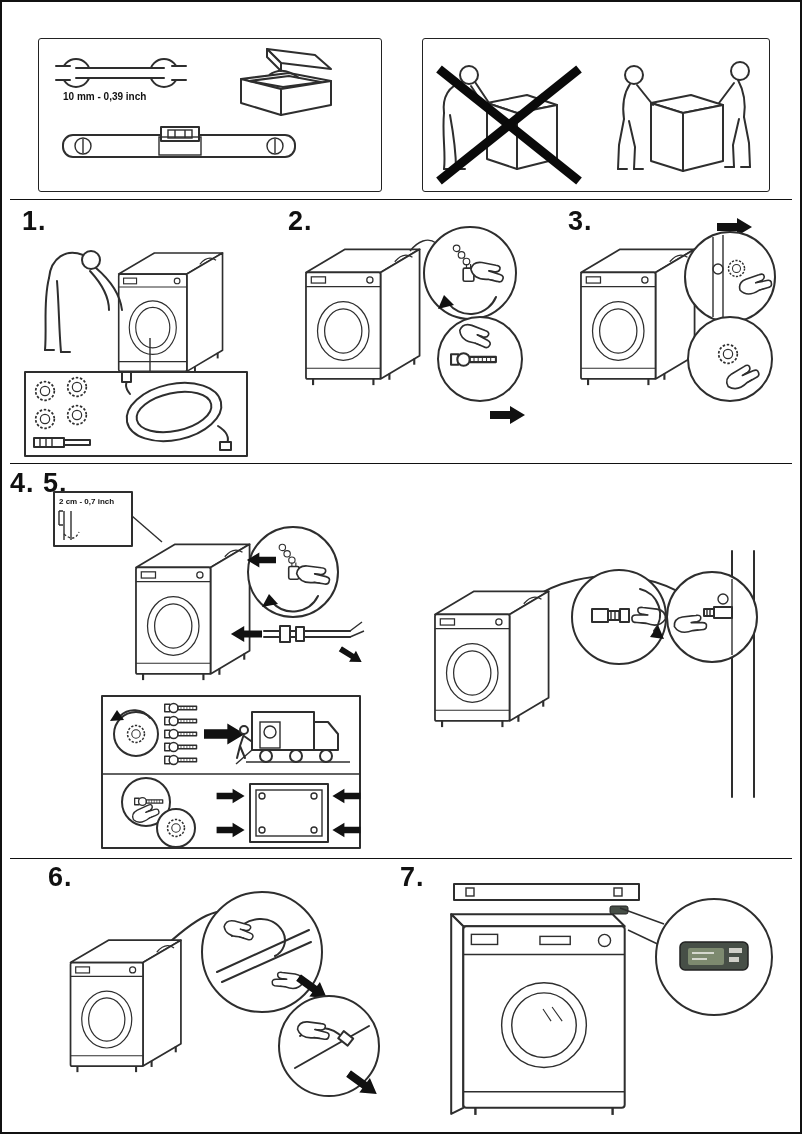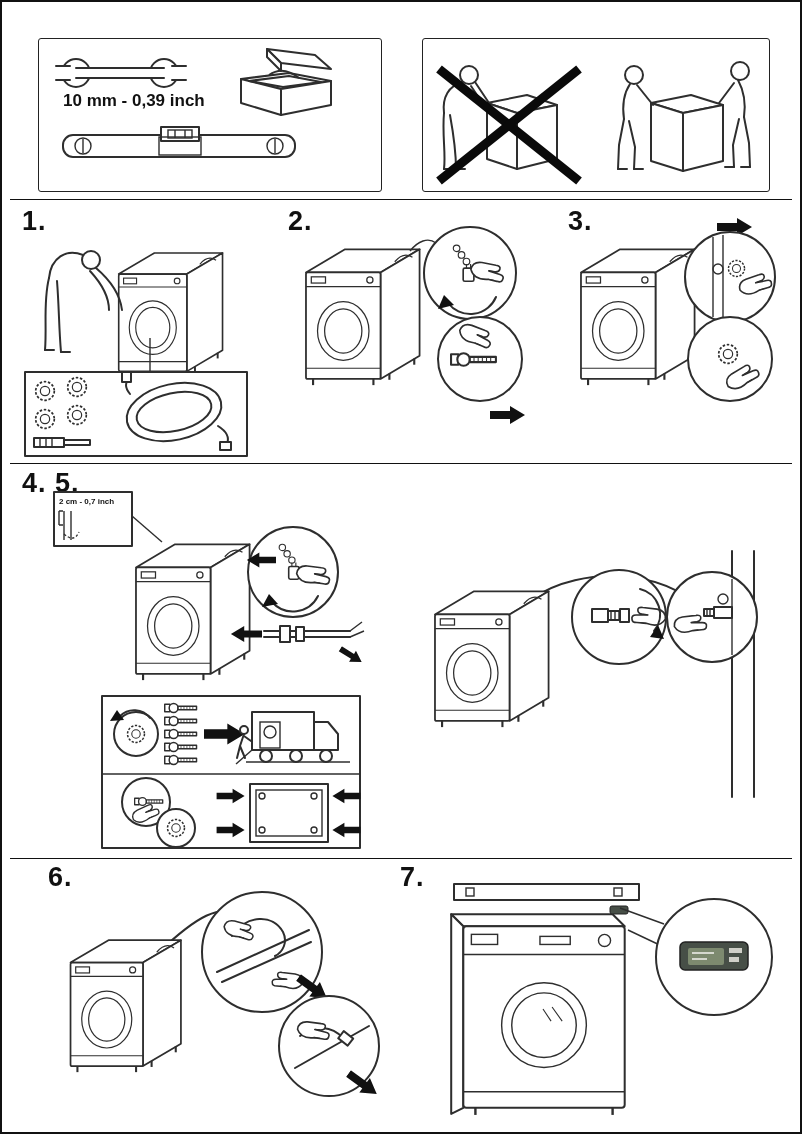--- a/index.html
+++ b/index.html
@@ -6,21 +6,21 @@
   .page{
     position:relative;width:802px;height:1134px;margin:0 auto;
     background:#fff;box-sizing:border-box;border:2px solid #111;
     font-family:"Liberation Sans","DejaVu Sans",sans-serif;color:#111;
     overflow:hidden;
   }
   .panel{position:absolute;border:1.6px solid #222;border-radius:3px;background:#fff;}
   .divider{position:absolute;left:8px;right:8px;border-top:1.4px solid #111;height:0;}
   .step-num{position:absolute;font-weight:700;font-size:27px;letter-spacing:1px;}
   .abs{position:absolute;}
-  .wrench-size{position:absolute;left:24px;top:52px;font-size:17px;font-weight:600;}
+  .wrench-size{position:absolute;left:24px;top:52px;font-size:10px;font-weight:600;}
   svg{display:block;}
   svg text{font-family:"Liberation Sans","DejaVu Sans",sans-serif;}
   .ln{fill:none;stroke:#2e2e2e;stroke-width:2;stroke-linejoin:round;stroke-linecap:round;}
   .lnf{fill:#fff;stroke:#2e2e2e;stroke-width:2;stroke-linejoin:round;}
   .thin{fill:none;stroke:#2e2e2e;stroke-width:1.4;}
   .blk{fill:#111;stroke:none;}
 </style>
 </head>
 <body>
 
@@ -272,21 +272,21 @@
     </g>
     <circle cx="165" cy="152" r="42" class="lnf"></circle>
     <g>
       <use href="#cap" x="152" y="136" width="22" height="22"></use>
       <use href="#hand" x="158" y="158" width="42" height="25" transform="rotate(-24 179 170)"></use>
     </g>
   </svg>
 
   <div class="divider" style="top:461px"></div>
 
-  <div class="step-num" style="left:20px;top:466px">4. 5.</div>
+  <div class="step-num" style="left:8px;top:466px">4. 5.</div>
 
   <svg class="abs" style="left:48px;top:482px" width="320" height="370" viewBox="0 0 320 370">
 
     <g>
       <rect x="4" y="8" width="78" height="54" class="lnf" stroke-width="1.5"></rect>
       <text x="9" y="20" font-size="8" font-weight="700" fill="#111">2 cm - 0,7 inch</text>
       <line x1="14" y1="27" x2="14" y2="56" class="thin"></line>
       <line x1="21" y1="27" x2="21" y2="56" class="thin"></line>
       <path d="M14,50 q10,9 15,-2" stroke="#2e2e2e" stroke-width="1.3" stroke-dasharray="2.5 2" fill="none"></path>
       <path d="M9,27 v14 M9,27 h4 M9,41 h4" class="thin"></path>

